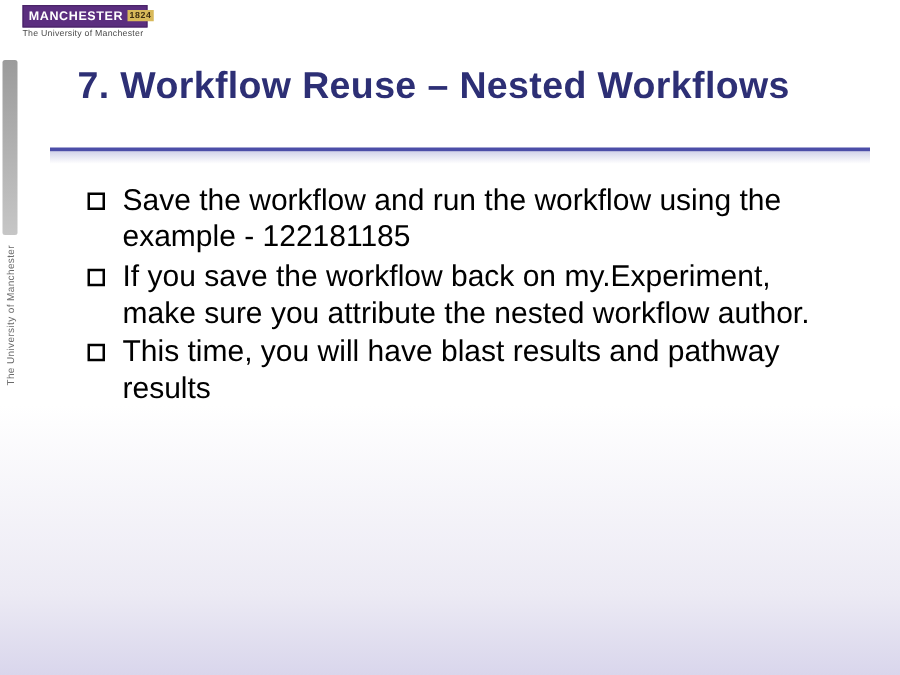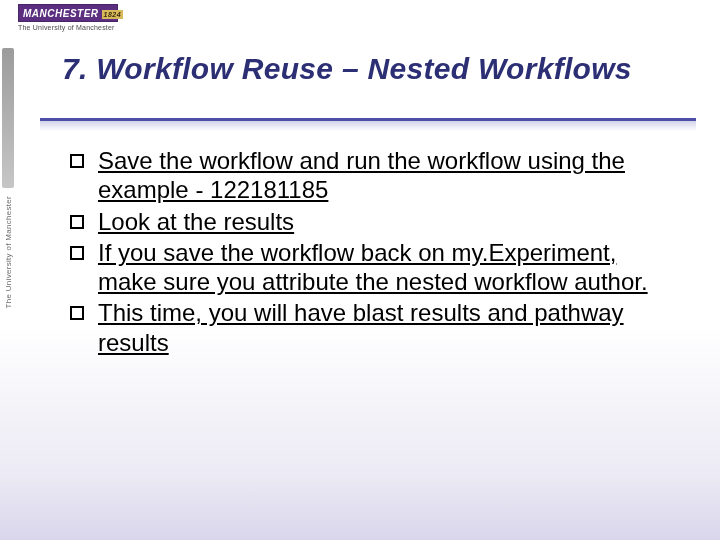--- a/index.html
+++ b/index.html
@@ -16,24 +16,23 @@
     width: 100px;
   }
   .logo-box {
     background: #5b2e7f;
     color: #fff;
     font-size: 10px;
     font-weight: bold;
     letter-spacing: 0.5px;
     padding: 3px 4px 2px 4px;
     display: flex;
-    align-items: flex-end;
+    align-items: flex-start;
     gap: 3px;
     border: 1px solid #4a2468;
-    font-style: italic;
   }
   .logo-box .m { font-size: 10px; }
   .logo-box .yr {
     background: #d8b95a;
     color: #3a2a10;
     font-size: 7px;
     padding: 1px 2px;
     font-weight: bold;
   }
   .logo-sub {
@@ -75,21 +74,20 @@
     right: 28px;
   }
   .title {
     font-family: Arial, Helvetica, sans-serif;
     font-weight: 900;
     font-size: 30px;
     color: #2d2f75;
     letter-spacing: 0.3px;
     text-shadow: 0 1px 0 rgba(255,255,255,0.6);
     padding-bottom: 18px;
-    font-style: italic;
   }
   .rule {
     position: absolute;
     left: 40px;
     right: 24px;
     top: 118px;
     height: 8px;
   }
   .rule .top {
     height: 3px;
@@ -101,21 +99,20 @@
     background: linear-gradient(to bottom, rgba(76,78,168,0.25), rgba(76,78,168,0));
   }
   .content {
     position: absolute;
     top: 146px;
     left: 70px;
     right: 60px;
   }
   ul.bullets {
     list-style: none;
-    text-decoration: underline;
   }
   ul.bullets > li {
     position: relative;
     padding-left: 28px;
     font-size: 24px;
     line-height: 1.22;
     color: #000;
     margin-bottom: 2px;
   }
   ul.bullets > li::before {
@@ -150,17 +147,16 @@
 </div>
 
 <div class="rule">
   <div class="top"></div>
   <div class="fade"></div>
 </div>
 
 <div class="content">
   <ul class="bullets">
     <li><span>Save the workflow and run the workflow using the example - 122181185</span></li>
-    <li><span>Look at the results</span></li>
     <li><span>If you save the workflow back on my.Experiment, make sure you attribute the nested workflow author.</span></li>
     <li><span>This time, you will have blast results and pathway results</span></li>
   </ul>
 </div>
 
 </body></html>

